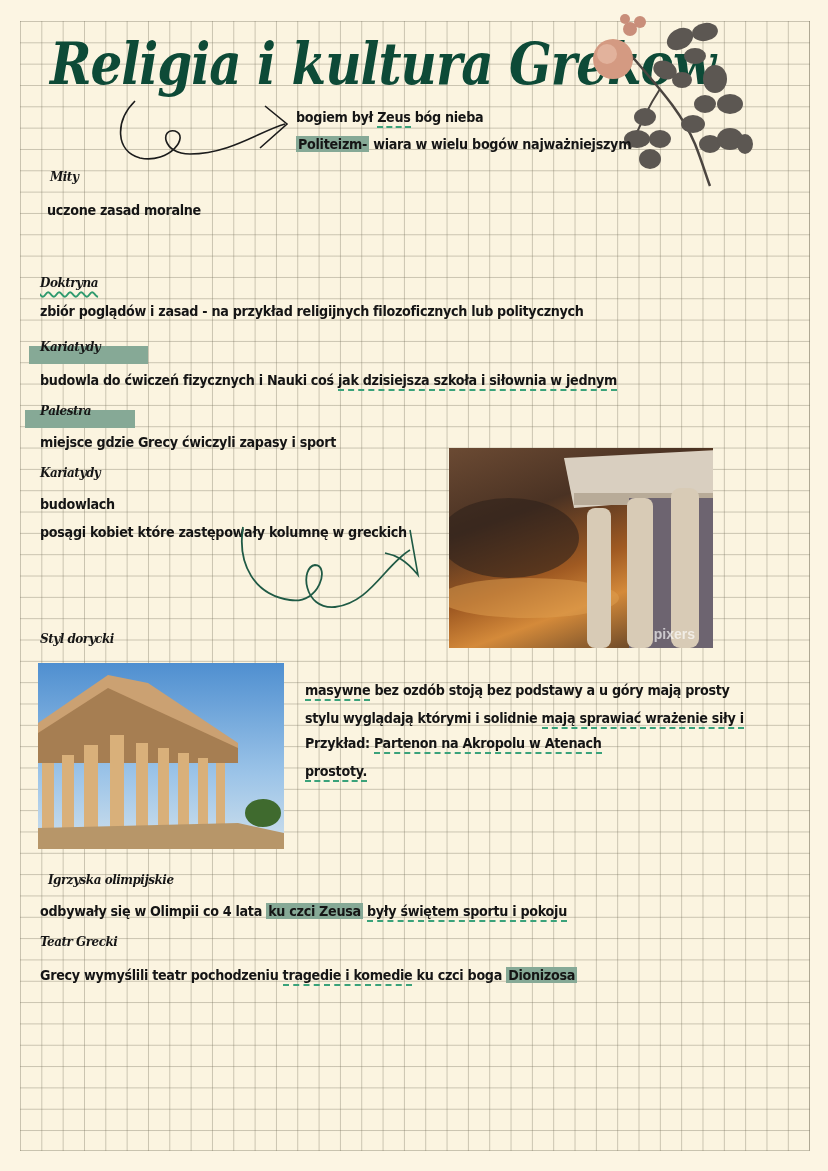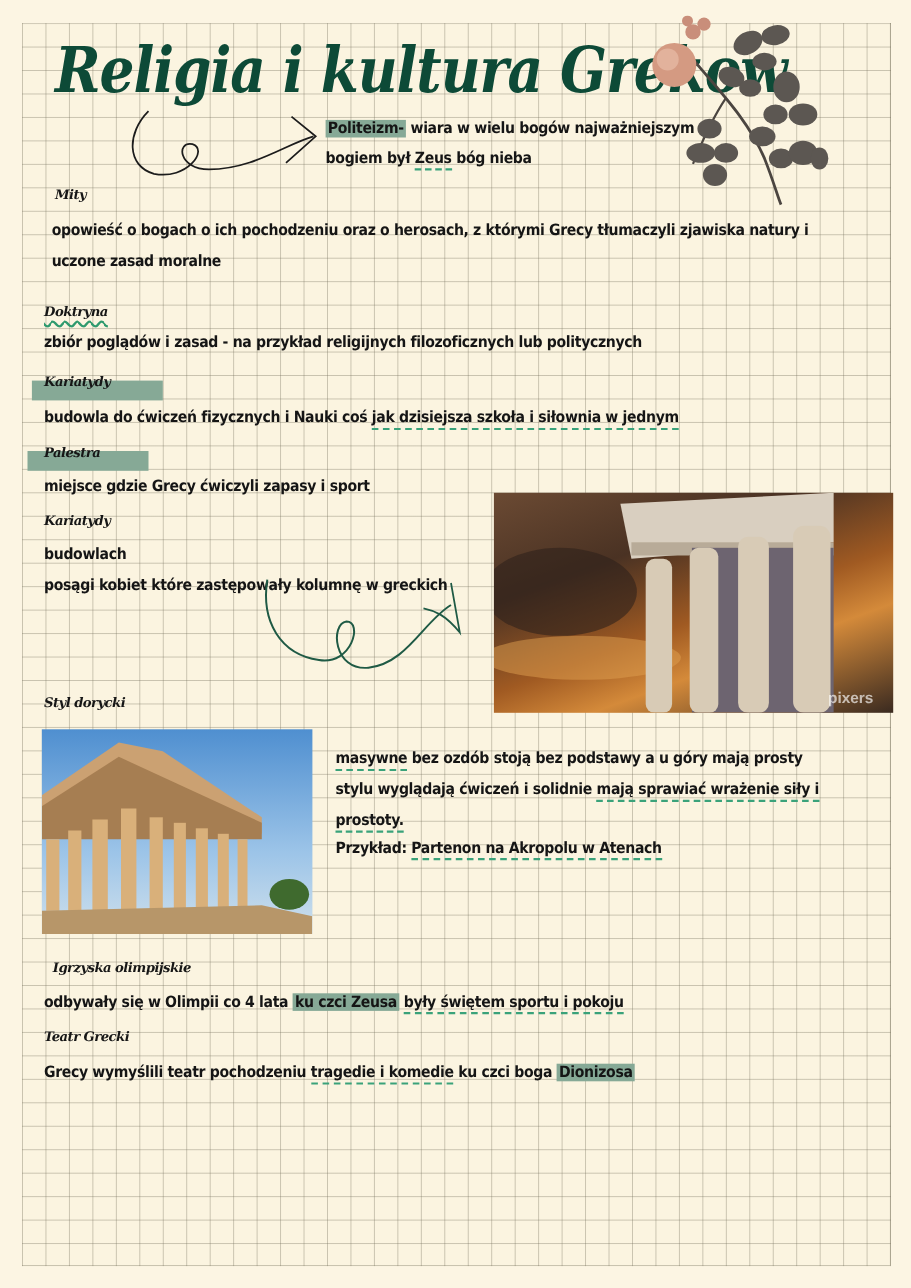--- a/index.html
+++ b/index.html
@@ -76,27 +76,26 @@
     <circle cx="40" cy="5" r="5" fill="#c98e7a"></circle>
   </g>
 </svg>
 
 <svg class="abs" style="left:110px;top:96px" width="180" height="70">
   <path d="M25 5 C5 25 5 55 30 62 C60 68 80 40 65 35 C50 32 52 58 80 58 C120 58 150 35 175 28" stroke="#1c1c1c" stroke-width="1.6" fill="none"></path>
   <path d="M155 10 L177 28 L150 52" stroke="#1c1c1c" stroke-width="1.6" fill="none"></path>
 </svg>
 
 <div class="abs body-text" style="left:296px;top:104px;line-height:27px">
+  <div><span>bogiem był </span><span class="dash">Zeus</span><span> bóg nieba</span></div>
   <div><span class="hl">Politeizm-</span><span> wiara w wielu bogów najważniejszym</span></div>
-  <div><span>bogiem był </span><span class="dash">Zeus</span><span> bóg nieba</span></div>
 </div>
 
 <div class="abs heading" style="left:50px;top:170px">Mity</div>
 <div class="abs body-text" style="left:47px;top:196px">
-  <div>opowieść o bogach o ich pochodzeniu oraz o herosach, z którymi Grecy tłumaczyli zjawiska natury i</div>
   <div>uczone zasad moralne</div>
 </div>
 
 <div class="abs heading wavy" style="left:40px;top:276px">Doktryna</div>
 <div class="abs body-text" style="left:40px;top:297px">zbiór poglądów i zasad - na przykład religijnych filozoficznych lub politycznych</div>
 
 <div class="abs hl-bar" style="left:29px;top:346px;width:119px;height:18px"></div>
 <div class="abs heading" style="left:40px;top:340px">Kariatydy</div>
 <div class="abs body-text" style="left:40px;top:366px"><span>budowla do ćwiczeń fizycznych i Nauki coś </span><span class="dash">jak dzisiejsza szkoła i siłownia w jednym</span></div>
 
@@ -108,21 +107,21 @@
 <div class="abs body-text" style="left:40px;top:490px">
   <div>budowlach</div>
   <div>posągi kobiet które zastępowały kolumnę w greckich</div>
 </div>
 
 <svg class="abs" style="left:235px;top:525px" width="185" height="85">
   <path d="M8 2 C2 40 20 70 55 75 C85 80 95 40 80 40 C65 42 68 85 100 82 C135 78 150 40 175 25" stroke="#1f5a45" stroke-width="1.8" fill="none"></path>
   <path d="M150 28 C160 30 170 34 183 50 L175 5" stroke="#1f5a45" stroke-width="1.6" fill="none"></path>
 </svg>
 
-<div class="photo" style="left:449px;top:448px;width:363px;height:200px;background:linear-gradient(160deg,#6b4a33 0%,#4a3223 30%,#a05a22 55%,#d48a3a 70%,#3a2a20 100%)">
+<div class="photo" style="left:449px;top:448px;width:264px;height:200px;background:linear-gradient(160deg,#6b4a33 0%,#4a3223 30%,#a05a22 55%,#d48a3a 70%,#3a2a20 100%)">
   <svg width="309" height="200">
     <ellipse cx="60" cy="90" rx="70" ry="40" fill="#2e221a" opacity="0.6"></ellipse>
     <ellipse cx="80" cy="150" rx="90" ry="20" fill="#e0a050" opacity="0.5"></ellipse>
     <polygon points="115,10 309,0 309,45 125,60" fill="#d9cfc0"></polygon>
     <rect x="125" y="45" width="184" height="12" fill="#b8ab98"></rect>
     <rect x="180" y="50" width="129" height="150" fill="#6d6470"></rect>
     <g fill="#d8cbb6">
       <rect x="138" y="60" width="24" height="140" rx="8"></rect>
       <rect x="178" y="50" width="26" height="150" rx="8"></rect>
       <rect x="222" y="40" width="28" height="160" rx="9"></rect>
@@ -149,22 +148,22 @@
       <rect x="160" y="95" width="10" height="70"></rect>
       <rect x="178" y="100" width="9" height="65"></rect>
     </g>
     <polygon points="0,165 200,160 246,170 246,186 0,186" fill="#b79669"></polygon>
     <ellipse cx="225" cy="150" rx="18" ry="14" fill="#3f6a2e"></ellipse>
   </svg>
 </div>
 
 <div class="abs body-text" style="left:305px;top:676px">
   <div><span class="dash">masywne</span><span> bez ozdób stoją bez podstawy a u góry mają prosty</span></div>
-  <div><span>stylu wyglądają ćwiczeń i solidnie </span><span class="dash">mają sprawiać wrażenie siły i</span></div>
+  <div><span>stylu wyglądają którymi i solidnie </span><span class="dash">mają sprawiać wrażenie siły i</span></div>
+  <div style="margin-top:-3px"><span>Przykład: </span><span class="dash">Partenon na Akropolu w Atenach</span></div>
   <div><span class="dash">prostoty.</span></div>
-  <div style="margin-top:-3px"><span>Przykład: </span><span class="dash">Partenon na Akropolu w Atenach</span></div>
 </div>
 
 <div class="abs heading" style="left:48px;top:873px">Igrzyska olimpijskie</div>
 <div class="abs body-text" style="left:40px;top:897px"><span>odbywały się w Olimpii co 4 lata </span><span class="hl">ku czci Zeusa</span><span> </span><span class="dash">były świętem sportu i pokoju</span></div>
 
 <div class="abs heading" style="left:40px;top:935px">Teatr Grecki</div>
 <div class="abs body-text" style="left:40px;top:961px"><span>Grecy wymyślili teatr pochodzeniu </span><span class="dash">tragedie i komedie</span><span> ku czci boga </span><span class="hl">Dionizosa</span></div>
 
 </body></html>

